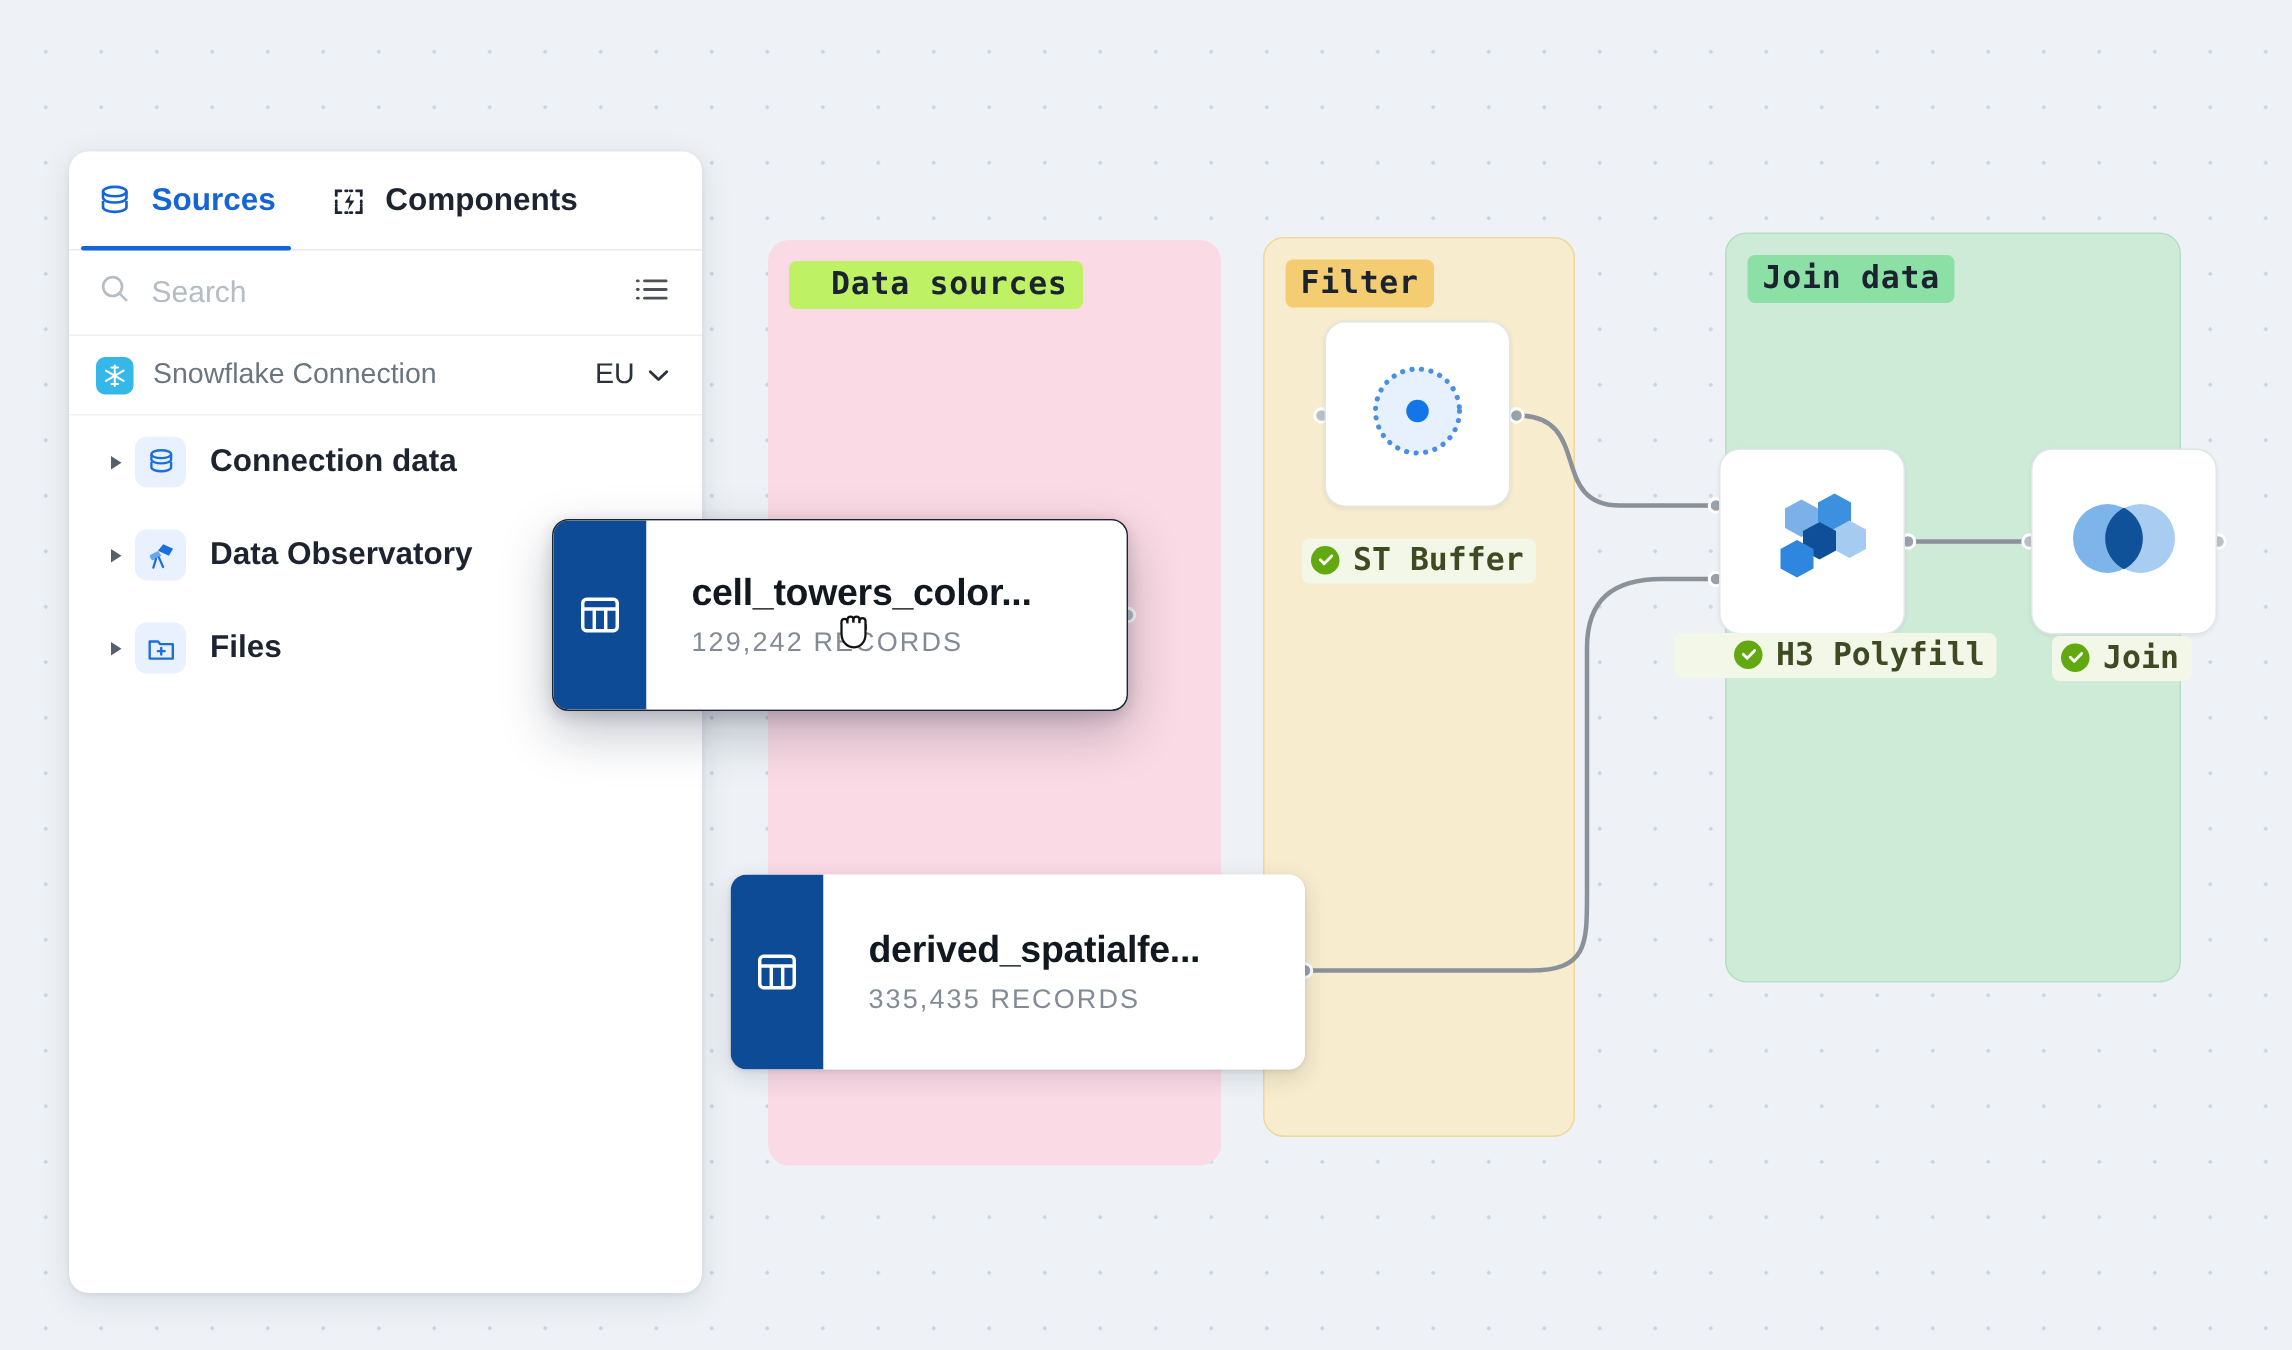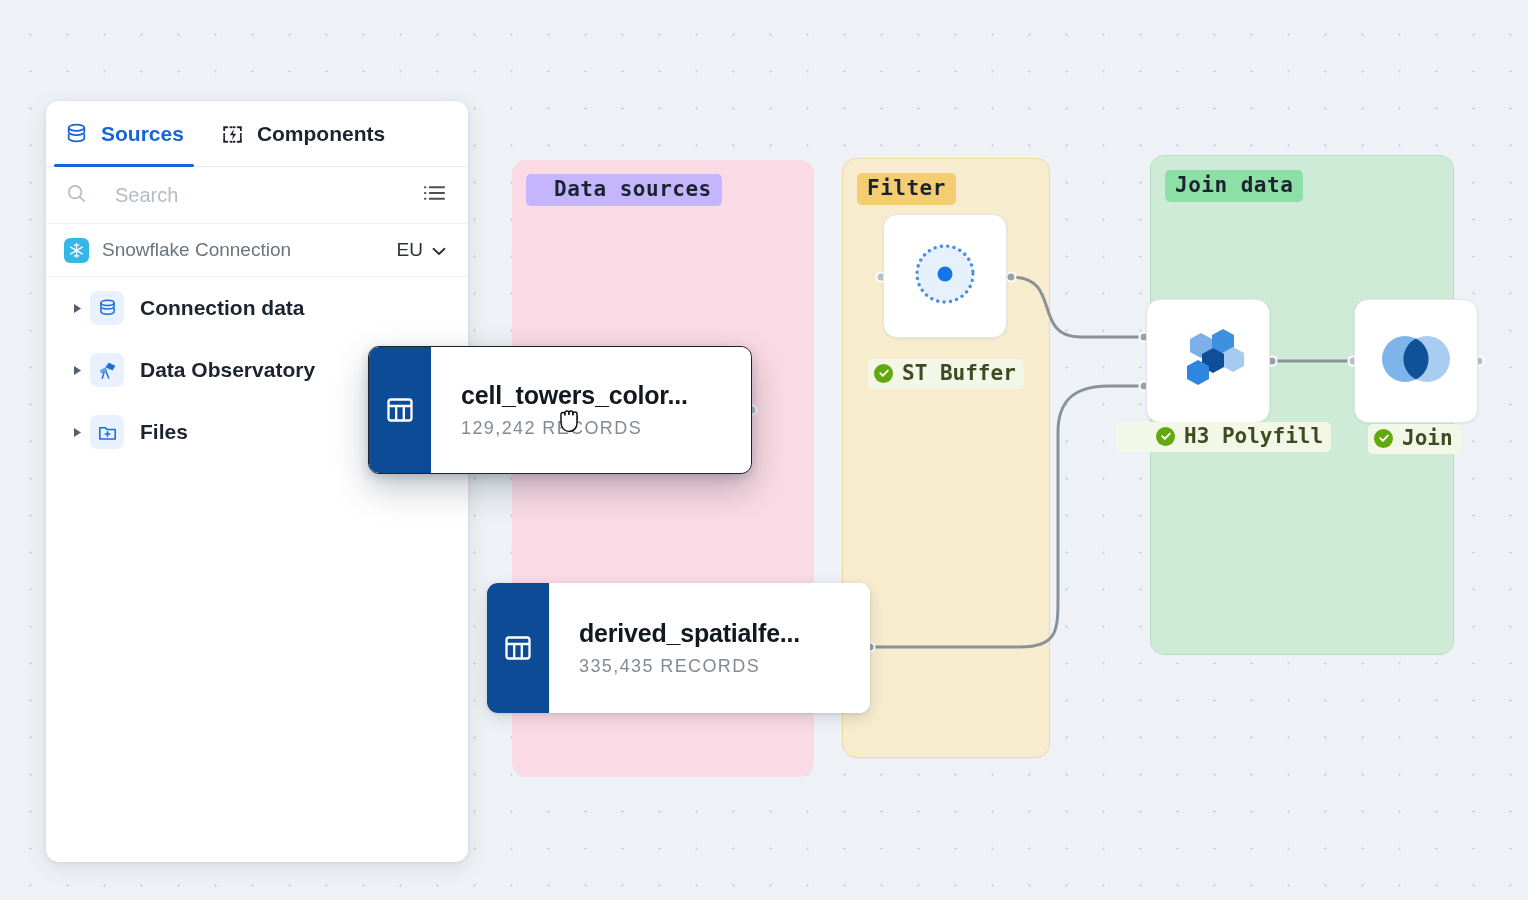--- a/index.html
+++ b/index.html
@@ -37,21 +37,21 @@
     letter-spacing: 0.5px;
     padding: 3px 10px 5px 10px;
     border-radius: 5px;
     color: #1c2330;
     white-space: nowrap;
   }
   #group-data-sources {
     left: 512px; top: 160px; width: 302px; height: 617px;
     background: #fadae4;
   }
-  #group-data-sources .group-label { background: #c4b5fd; padding-left: 28px; }
+  #group-data-sources .group-label { background: #bef264; padding-left: 28px; }
   #group-filter {
     left: 842px; top: 158px; width: 208px; height: 600px;
     background: #f7eccd;
     border: 1.5px solid #eed89a;
   }
   #group-filter .group-label { background: #f4cd72; }
   #group-join {
     left: 1150px; top: 155px; width: 304px; height: 500px;
     background: #cdebd6;
     border: 1.5px solid #b3e0c2;
@@ -201,21 +201,21 @@
     background: #1565d8;
     border-radius: 2px;
   }
   .tab .tab-icon { display: flex; align-items: center; }
 
   #search-row {
     display: flex; align-items: center;
     height: 57px;
     padding: 0 22px 0 20px;
     border-bottom: 1px solid #eef0f3;
-    gap: 28px;
+    gap: 14px;
   }
   #search-input {
     flex: 1 1 auto;
     border: 0; outline: 0;
     font-size: 20px;
     font-family: "Liberation Sans", sans-serif;
     color: #1d2430;
     background: transparent;
   }
   #search-input::placeholder { color: #b6bcc4; }

